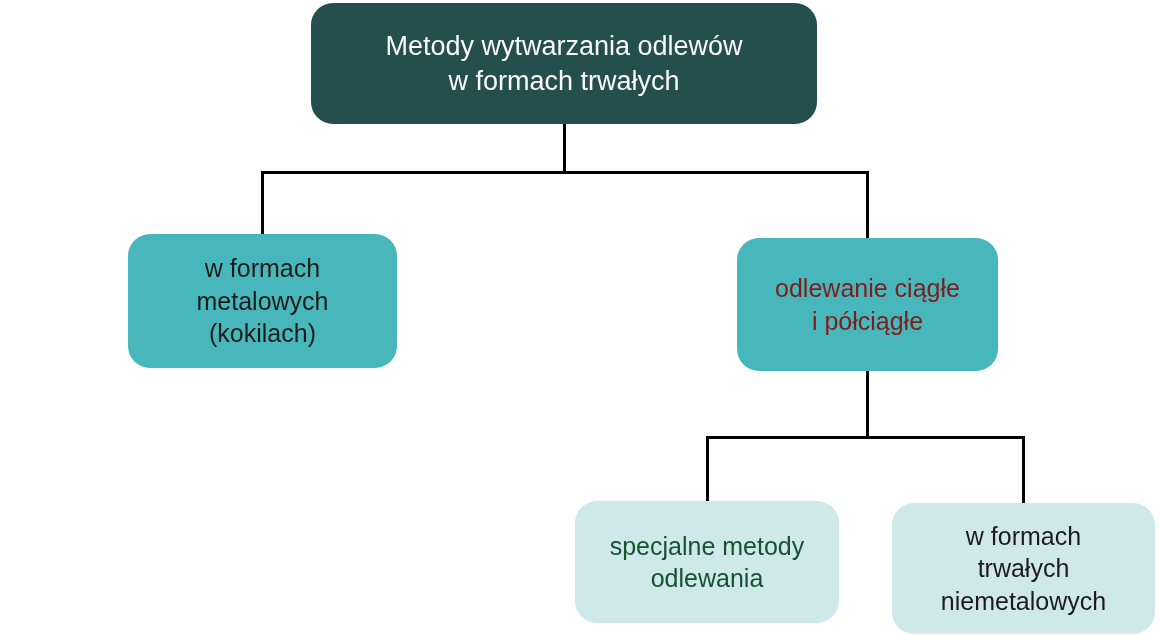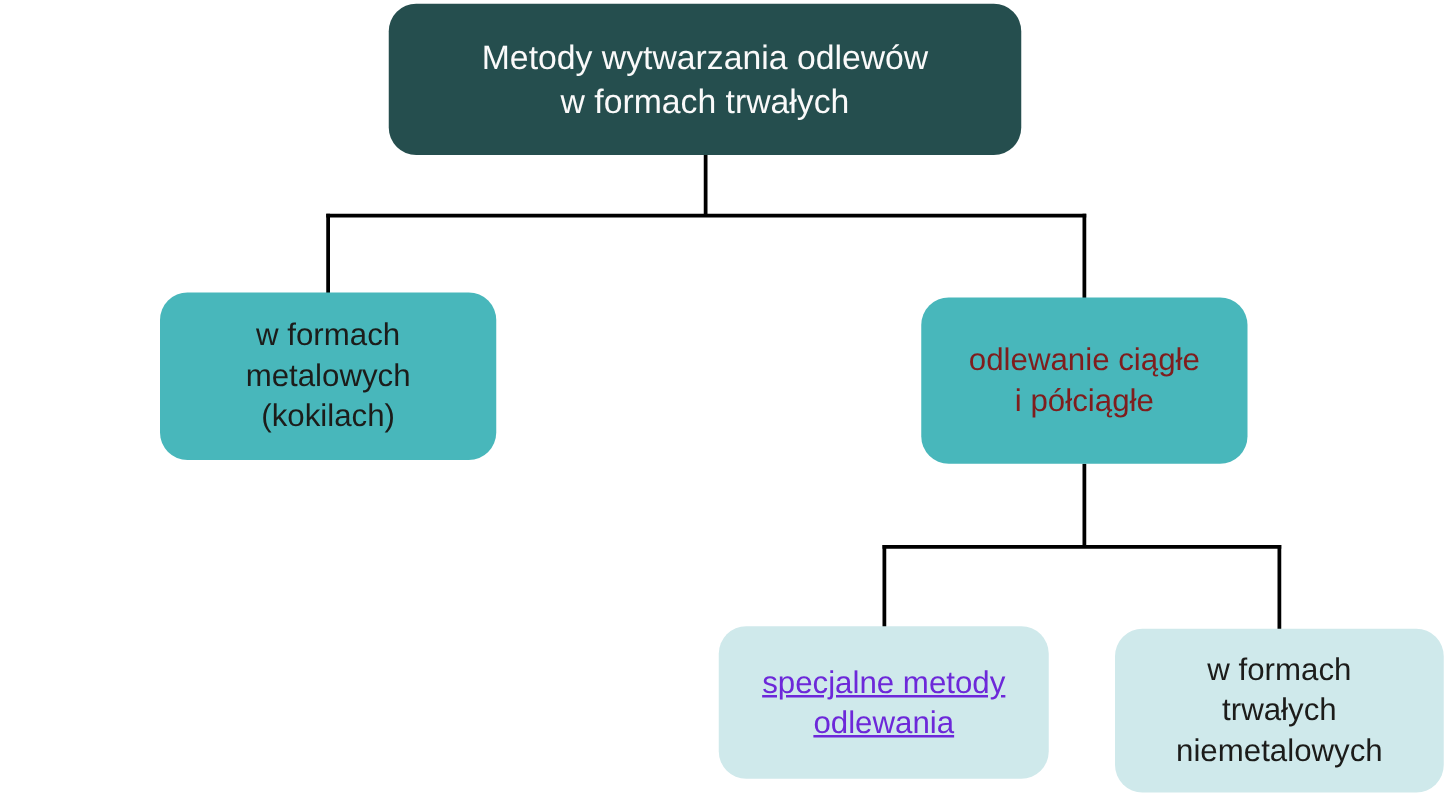--- a/index.html
+++ b/index.html
@@ -86,20 +86,20 @@
   <div class="node node-root" style="background-color: rgb(37, 78, 78); color: rgb(250, 250, 250);">Metody wytwarzania odlewów
 w formach trwałych</div>
 
   <div class="node node-metal" style="background-color: rgb(72, 183, 187); color: rgb(28, 28, 26);">w formach
 metalowych
 (kokilach)</div>
 
   <div class="node node-continuous" style="background-color: rgb(72, 183, 187); color: #7f1d1d;">odlewanie ciągłe
 i półciągłe</div>
 
-  <div class="node node-special" style="background-color: rgb(207, 233, 235); color: #6d28d9; text-decoration: underline;">specjalne metody
+  <div class="node node-special" style="background-color: rgb(207, 233, 235); color: #14532d;">specjalne metody
 odlewania</div>
 
   <div class="node node-nonmetal" style="background-color: rgb(207, 233, 235); color: rgb(28, 28, 26);">w formach
 trwałych
 niemetalowych</div>
 
 </div>
 
 </body></html>

